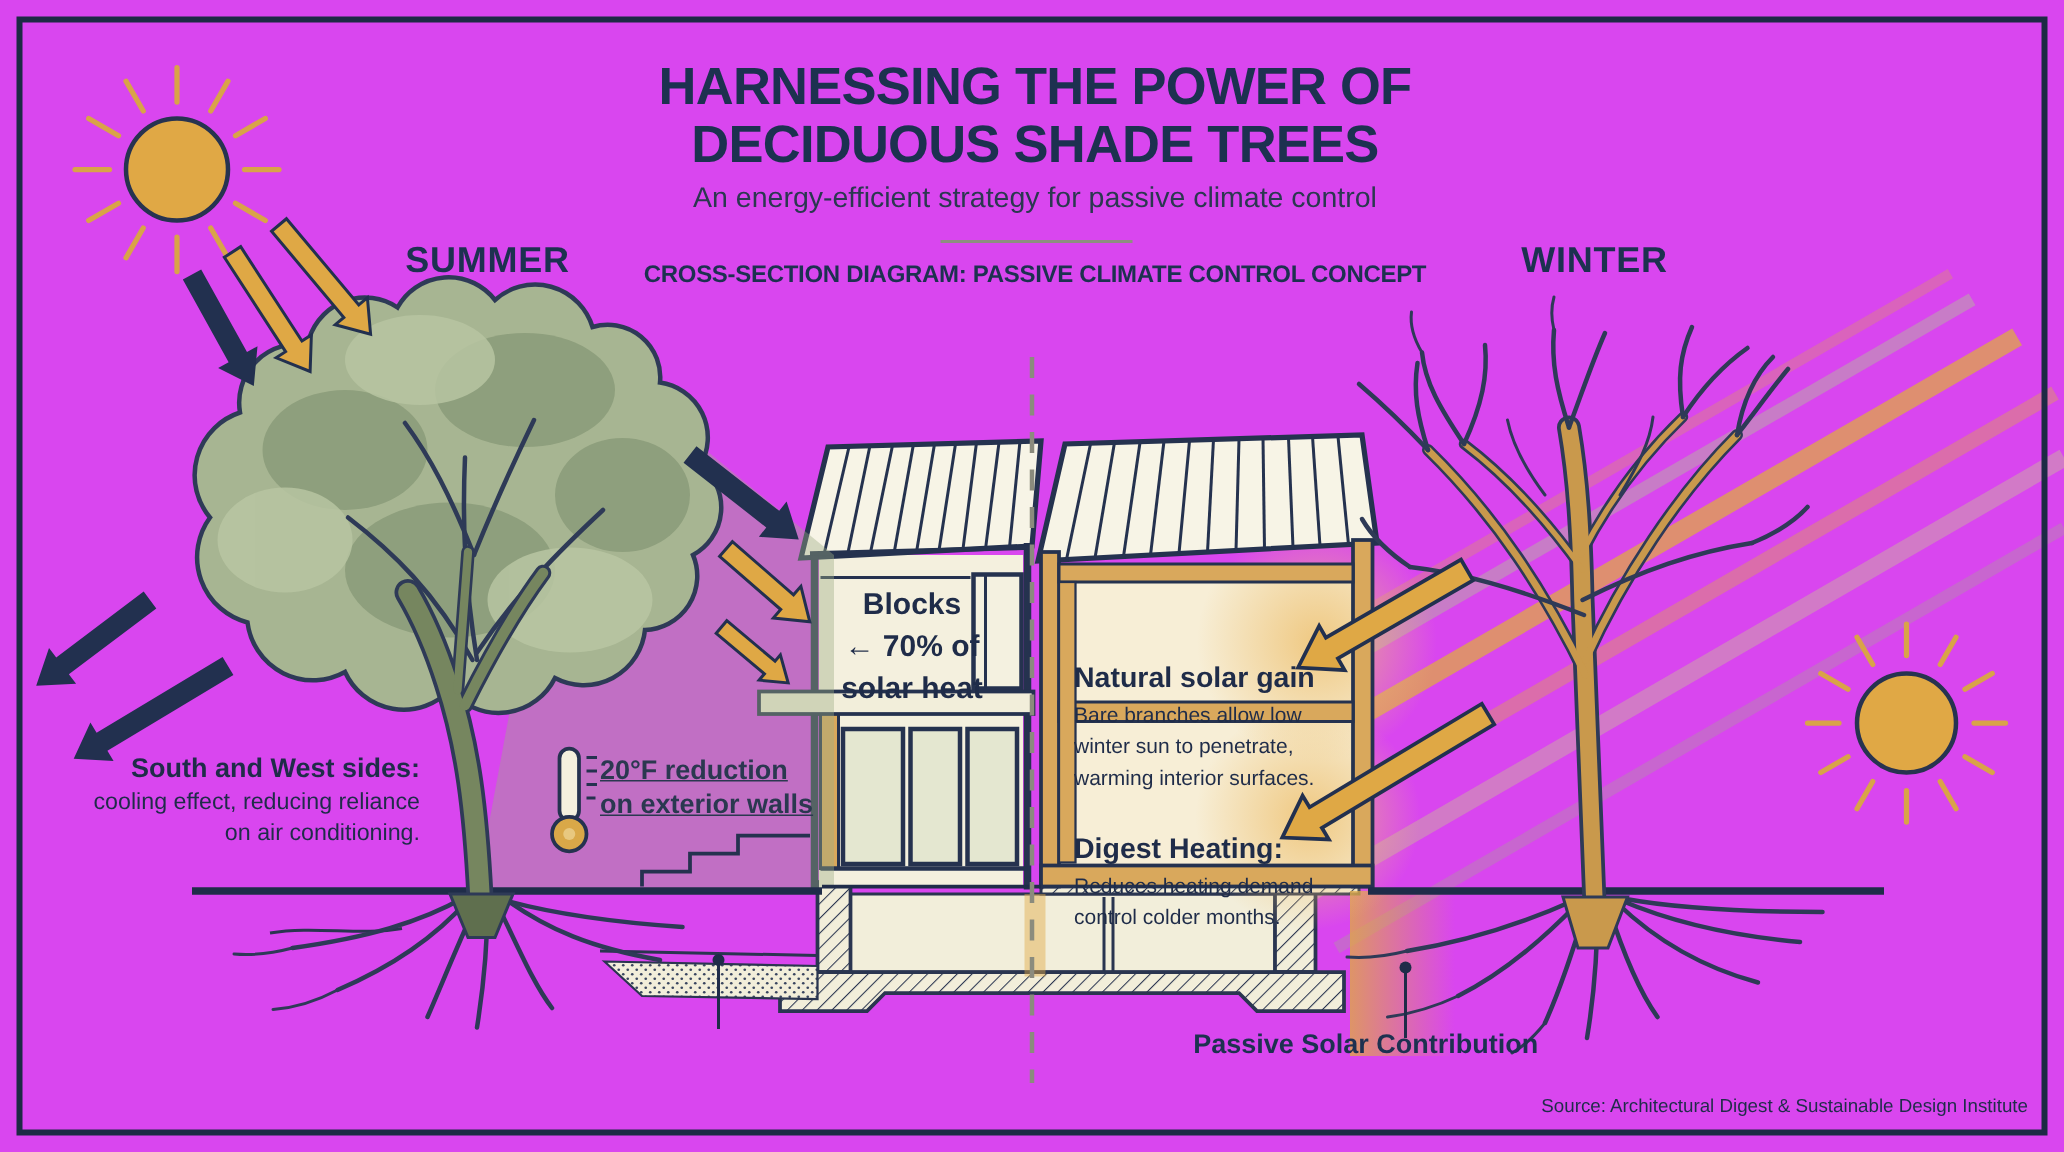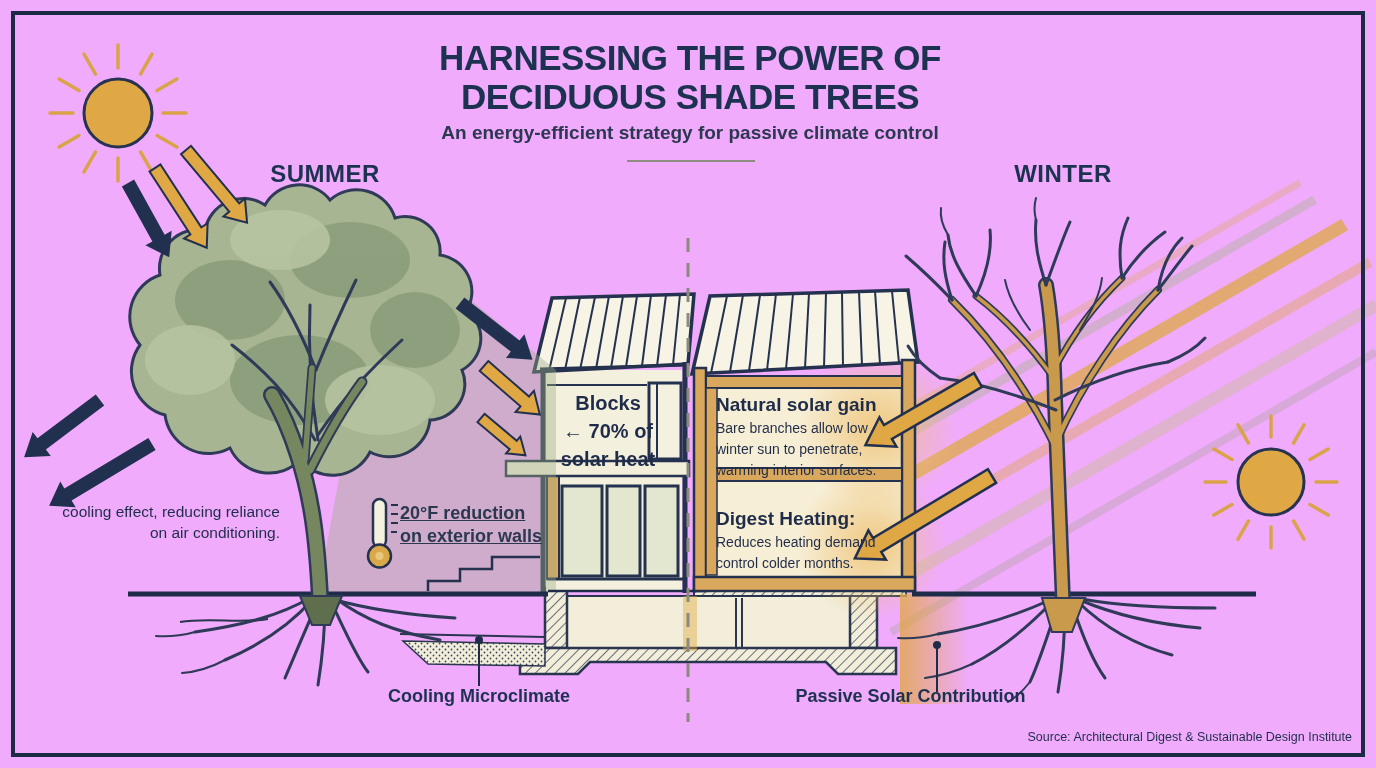--- a/index.html
+++ b/index.html
@@ -1,34 +1,34 @@
 <!DOCTYPE html>
 <html><head>
 <meta charset="utf-8">
 <style>
   html,body{margin:0;padding:0;background:#e8e4d4;}
   .stage{
-    position:relative;width:1376px;height:768px;background:#f0abfc;overflow:hidden;
+    position:relative;width:1376px;height:768px;background:#d946ef;overflow:hidden;
     font-family:"Liberation Sans", sans-serif;color:#1f2c49;
   }
   .stage svg{position:absolute;left:0;top:0;}
   .txt{position:absolute;z-index:2;}
   .center{text-align:center;}
   .right{text-align:right;}
   .title-block{left:348px;top:38px;width:684px;color:#1d3150;}
   .title-line{font-size:35px;line-height:39px;font-weight:800;letter-spacing:-0.5px;}
-  .subtitle{left:348px;top:122px;width:684px;font-size:19px;font-weight:700;color:#2b3850;}
+  .subtitle{left:348px;top:122px;width:684px;font-size:19px;font-weight:400;color:#2b3850;}
   .hdr-divider{position:absolute;left:627px;top:160px;width:128px;height:2px;background:#8e8e80;z-index:2;}
   .section-label{left:348px;top:175px;width:684px;font-size:16px;font-weight:800;letter-spacing:-0.2px;color:#1d3150;}
   .season{font-size:24px;font-weight:800;letter-spacing:0.5px;color:#1d3150;}
   .season.summer{left:240px;top:160px;width:170px;}
   .season.winter{left:978px;top:160px;width:170px;}
   .blocks{left:546px;top:389px;width:124px;font-size:20px;font-weight:700;line-height:28px;}
   .callout{width:175px;}
-  .callout .c-title{font-size:19px;font-weight:700;line-height:23px;margin-bottom:2px;}
+  .callout .c-title{font-size:19px;font-weight:700;line-height:23px;margin-bottom:2px;margin-top:48px;}
   .callout .c-line{font-size:14px;font-weight:500;line-height:21px;}
   .nsg{left:716px;top:393px;}
   .ph{left:716px;top:507px;}
   .sw{left:26px;top:501px;width:254px;}
   .sw .s-title{font-size:18px;font-weight:700;line-height:23px;}
   .sw .s-line{font-size:15.5px;font-weight:500;line-height:21px;}
   .temp{left:400px;top:502px;font-size:18px;font-weight:600;line-height:23px;color:#2b3850;text-decoration:underline;}
   .ground-label{font-size:18px;font-weight:800;color:#1d3150;}
   .ground-label.cool{left:366px;top:686px;width:226px;}
   .ground-label.solar{left:788px;top:686px;width:245px;}
@@ -365,20 +365,21 @@
 
   <rect x="13" y="13" width="1350" height="742" fill="none" stroke="#1d2a45" stroke-width="4"></rect>
 </svg>
 
 <div class="txt title-block center">
   <div class="title-line">HARNESSING THE POWER OF</div>
   <div class="title-line">DECIDUOUS SHADE TREES</div>
 </div>
 <div class="txt subtitle center">An energy-efficient strategy for passive climate control</div>
 <div class="hdr-divider"></div>
+<div class="txt section-label center">CROSS-SECTION DIAGRAM: PASSIVE CLIMATE CONTROL CONCEPT</div>
 
 <div class="txt season winter center">WINTER</div>
 <div class="txt season summer center">SUMMER</div>
 
 <div class="txt blocks center">
   <div>Blocks</div>
   <div>← 70% of</div>
   <div>solar heat</div>
 </div>
 
@@ -389,27 +390,27 @@
   <div class="c-line">warming interior surfaces.</div>
 </div>
 
 <div class="txt callout ph">
   <div class="c-title">Digest Heating:</div>
   <div class="c-line">Reduces heating demand</div>
   <div class="c-line">control colder months.</div>
 </div>
 
 <div class="txt sw right">
+  <div class="s-title">South and West sides:</div>
   <div class="s-line">cooling effect, reducing reliance</div>
   <div class="s-line">on air conditioning.</div>
 </div>
 
 <div class="txt temp">
   <div>20°F reduction</div>
   <div>on exterior walls</div>
 </div>
 
-<div class="txt ground-label cool center">Cooling Microclimate</div>
 <div class="txt source right">Source: Architectural Digest &amp; Sustainable Design Institute</div>
 
 <div class="txt ground-label solar center">Passive Solar Contribution</div>
 
 </div>
 
 </body></html>

